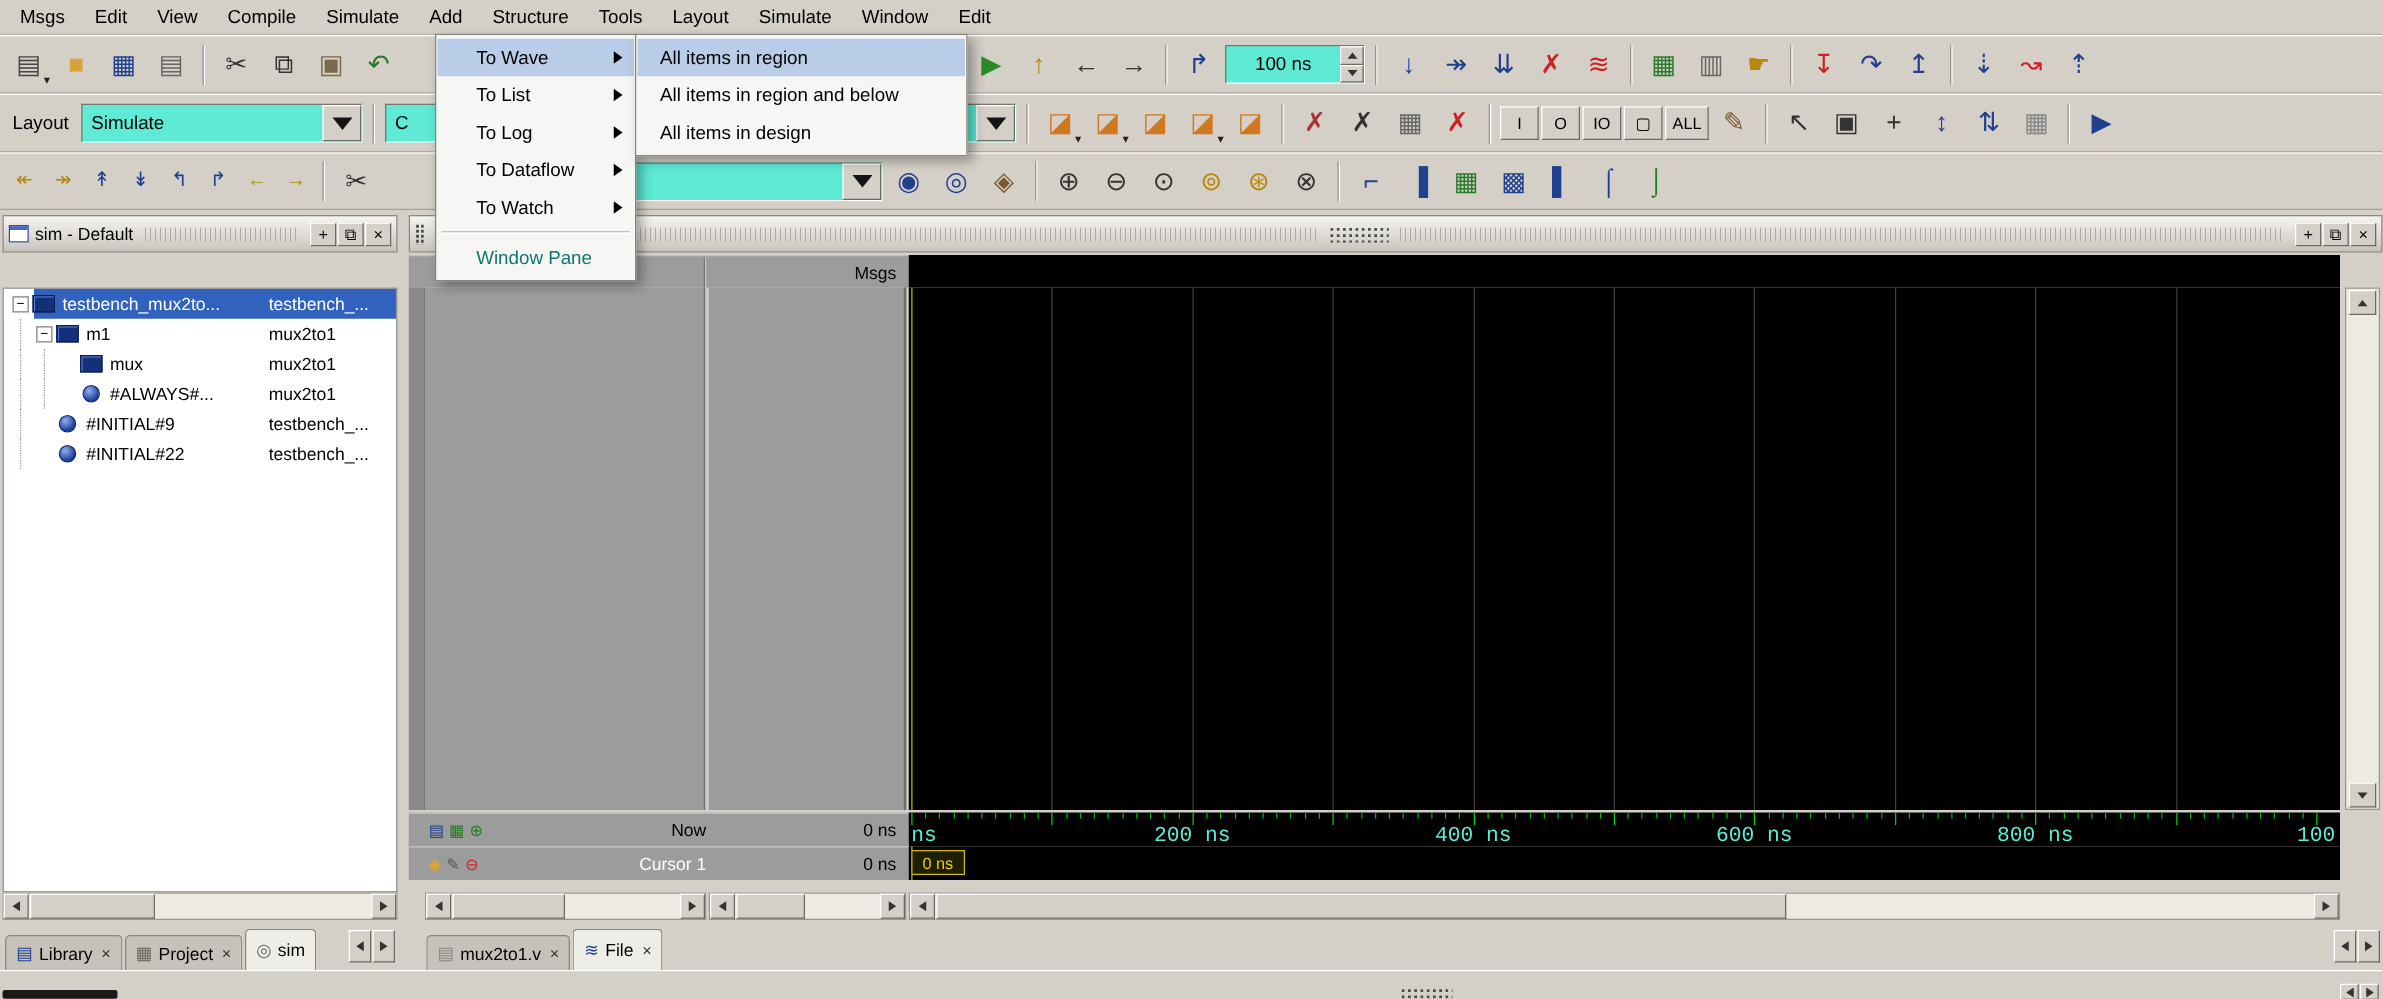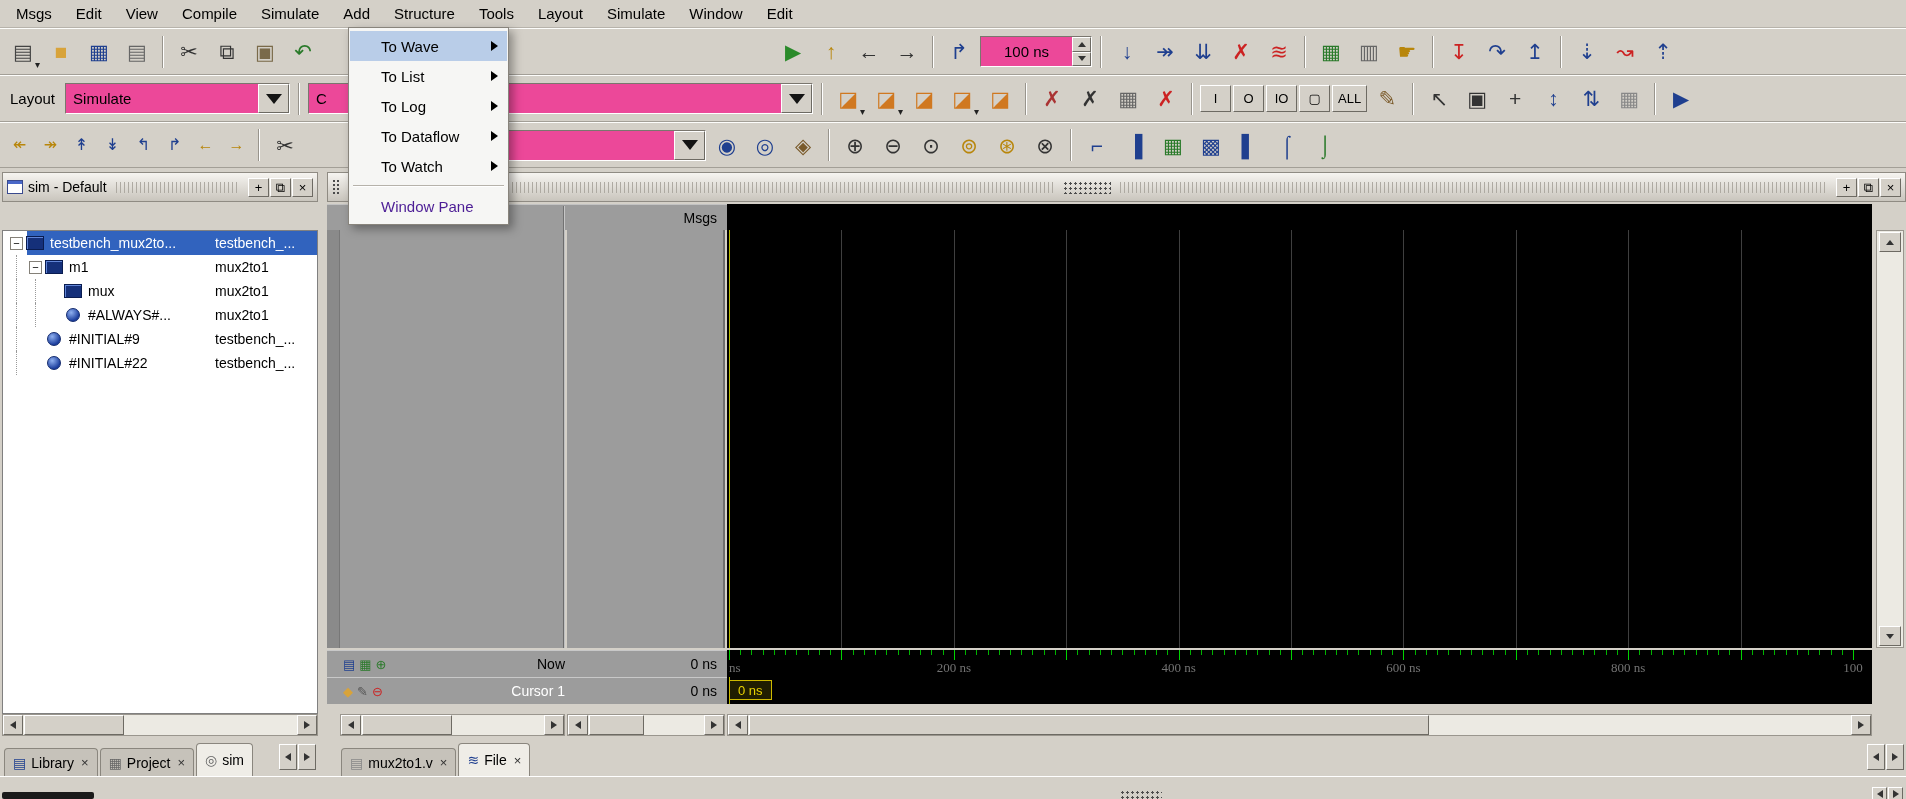--- a/index.html
+++ b/index.html
@@ -17,21 +17,21 @@
 #tb2{top:75px;height:47px}
 #tb3{top:122px;height:46px}
 .tbtn{width:36px;height:36px;margin:1px;display:flex;align-items:center;justify-content:center;border:1px solid transparent;position:relative;flex:none}
 .tbtn .glyph{font-size:21px;line-height:1}
 .tbtn.small{width:29px;height:30px}
 .tbtn.small .glyph{font-size:16px}
 .ddc{position:absolute;right:0;bottom:-1px;font-size:10px;color:#222}
 .tbsep{width:2px;height:32px;border-left:1px solid #98948c;border-right:1px solid #fff;margin:0 6px;flex:none}
 .tbgap{flex:none}
 .tblabel{font-size:15px;margin:0 8px 0 6px;flex:none}
-.combo{height:31px;background:#ec4899;border:1px solid;border-color:#7a766e #fff #fff #7a766e;display:flex;align-items:stretch;margin:0 2px;flex:none}
+.combo{height:31px;background:#5eead4;border:1px solid;border-color:#7a766e #fff #fff #7a766e;display:flex;align-items:stretch;margin:0 2px;flex:none}
 .cval{flex:1;display:flex;align-items:center;padding:0 7px;font-size:15px;white-space:nowrap;overflow:hidden}
 .cval.tval{justify-content:center}
 .carr{width:31px;background:#d4d0c8;border:1px solid;border-color:#fff #6d6a63 #6d6a63 #fff;display:flex;align-items:center;justify-content:center}
 .tri{width:0;height:0;display:block}
 .tri.d{border-left:8px solid transparent;border-right:8px solid transparent;border-top:10px solid #141414}
 .tri.u-sm{border-left:4px solid transparent;border-right:4px solid transparent;border-bottom:5px solid #333}
 .tri.d-sm{border-left:4px solid transparent;border-right:4px solid transparent;border-top:5px solid #333}
 .tri.l-sm{border-top:4px solid transparent;border-bottom:4px solid transparent;border-right:6px solid #333}
 .tri.r-sm{border-top:4px solid transparent;border-bottom:4px solid transparent;border-left:6px solid #333}
 .spin{width:19px;display:flex;flex-direction:column}
@@ -112,32 +112,32 @@
 #row-now{top:478px}
 #row-cursor{top:505px}
 .ir-left{position:absolute;left:0;top:0;width:400px;height:27px;background:#9c9c9c;border-top:1px solid #c8c8c8;display:flex;align-items:center}
 .ir-icons{display:flex;gap:4px;margin-left:16px}
 .ir-icons span{font-size:13px;line-height:1}
 .ir-name{position:absolute;left:110px;width:128px;text-align:right;font-size:14px}
 .ir-val{position:absolute;left:244px;width:146px;text-align:right;font-size:14px}
 .blackstrip{position:absolute;left:400px;top:0;width:1145px;height:27px;background:#000;overflow:hidden}
 .tick{position:absolute;top:0;width:1px;height:5px;background:#00b400}
 .tick.major{height:10px;background:#00d400}
-.tlab{position:absolute;top:10px;color:#737373;font-family:Liberation Serif, serif;font-size:13px;white-space:nowrap}
+.tlab{position:absolute;top:10px;color:#5eead4;font-family:Liberation Mono, monospace;font-size:17px;white-space:nowrap}
 .tlab.ctr{transform:translateX(-50%)}
 #cursor-box{position:absolute;left:2px;top:3px;height:20px;padding:0 8px;border:1px solid #cdb900;color:#e8d200;font-size:13px;display:flex;align-items:center;background:#201e00}
 
 
 .menu{position:absolute;background:#f6f6f4;border:1px solid #88847c;box-shadow:4px 4px 9px rgba(0,0,0,.35);padding:3px 1px;z-index:60}
 #add-menu{left:348px;top:27px;width:161px}
 #wave-submenu{left:508px;top:27px;width:266px}
 .menuitem{height:30px;display:flex;align-items:center;padding:0 10px 0 31px;font-size:15px;position:relative;white-space:nowrap}
 #wave-submenu .menuitem{padding-left:18px}
 .menuitem.hl{background:#b9cde8}
-.menuitem.dis{color:#4c1d95}
+.menuitem.dis{color:#0f766e}
 .subarr{position:absolute;right:9px;width:0;height:0;border-left:7px solid #000;border-top:5px solid transparent;border-bottom:5px solid transparent}
 .msep{height:2px;border-top:1px solid #b6b2aa;border-bottom:1px solid #fff;margin:4px 3px}
 
 
 #bottom{position:absolute;left:0;top:776px;width:1906px;height:23px;background:#d4d0c8;border-top:1px solid #fff}
 #status-frag{position:absolute;left:2px;top:15px;width:92px;height:7px;background:#1a1a1a;border-radius:2px}
 #bottom-dots{position:absolute;left:1120px;top:13px;width:42px;height:9px;background:radial-gradient(#4c4c4c 1.2px,transparent 1.4px);background-size:5px 5px}
 #bottom-arrows{position:absolute;right:3px;top:10px;display:flex;gap:1px}
 </style>
 </head>
@@ -820,14 +820,25 @@
       </div>
       <div class="menuitem">
         <span>To Watch</span>
         <span class="subarr"></span>
       </div>
       <div class="msep"></div>
       <div class="menuitem dis">
         <span>Window Pane</span>
       </div>
     </div>
+  <div id="wave-submenu" class="menu">
+      <div class="menuitem hl">
+        <span>All items in region</span>
+      </div>
+      <div class="menuitem">
+        <span>All items in region and below</span>
+      </div>
+      <div class="menuitem">
+        <span>All items in design</span>
+      </div>
+    </div>
 
 </div>
 
 </body></html>

